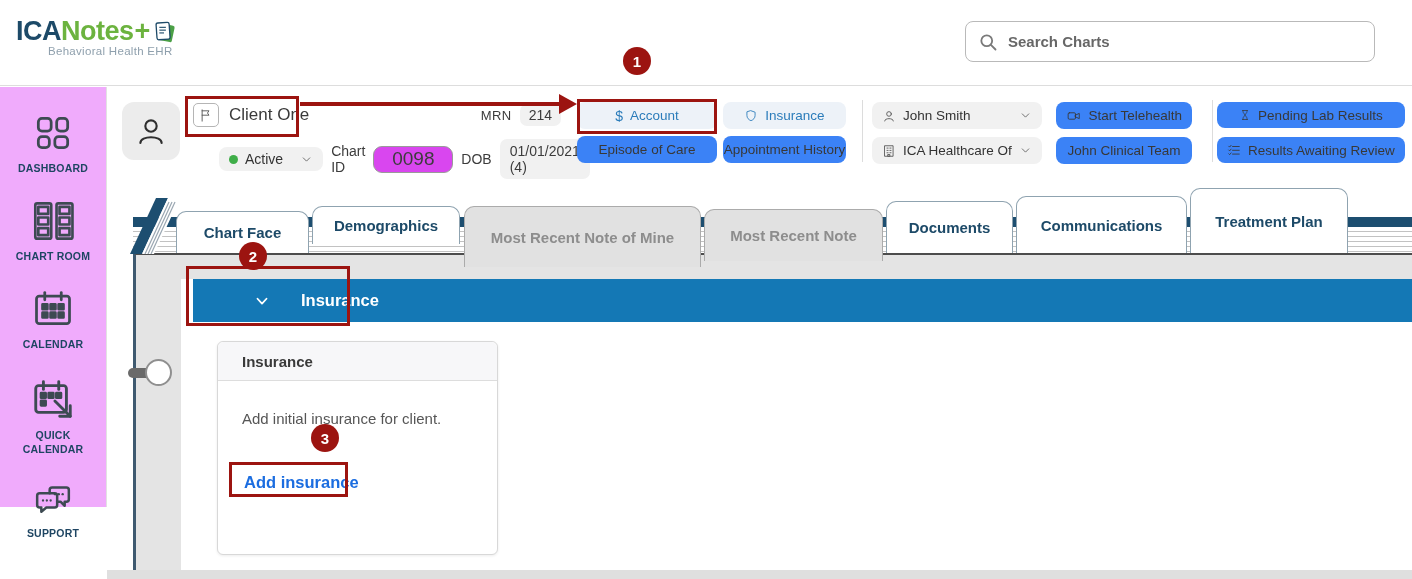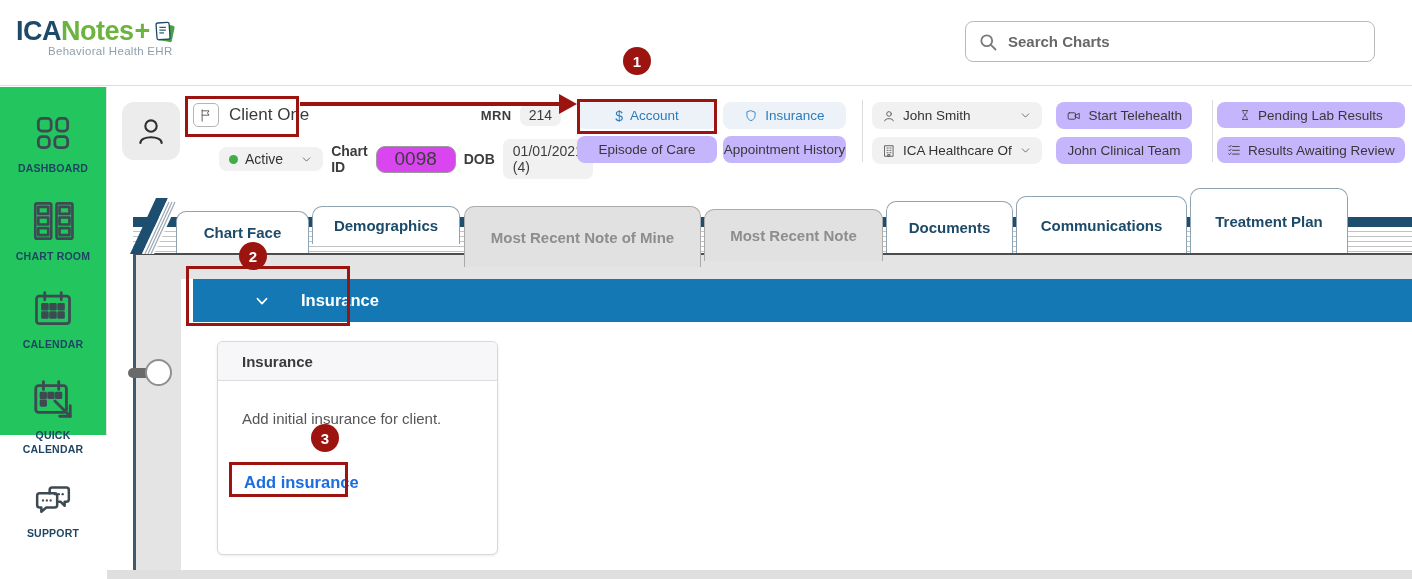--- a/index.html
+++ b/index.html
@@ -19,47 +19,47 @@
   .logo-tagline { font-size:11.5px; color:#8fa0ad; margin:-2px 0 0 32px; letter-spacing:0.3px; }
   .searchbox {
     position:absolute; right:37px; top:21px; width:410px; height:41px;
     border:1px solid #b9b9b9; border-radius:8px; background:#fff;
     display:flex; align-items:center; padding:0 12px; gap:10px;
   }
   .searchbox input { border:none; outline:none; flex:1; font-size:15px; font-family:"Liberation Sans",sans-serif; color:#444; background:transparent; }
   .searchbox input::placeholder { color:#4d4d4d; font-weight:bold; opacity:.85; }
 
   
-  .sidebar { position:absolute; left:0; top:87px; width:107px; height:348px; background:#22c55e; border-right:1px solid #e2e2e2; display:flex; flex-direction:column; align-items:center; padding-top:24px; }
+  .sidebar { position:absolute; left:0; top:87px; width:107px; height:420px; background:#f0abfc; border-right:1px solid #e2e2e2; display:flex; flex-direction:column; align-items:center; padding-top:24px; }
   .side-item { display:flex; flex-direction:column; align-items:center; margin-bottom:24px; cursor:pointer; text-align:center; }
   .side-item svg { display:block; }
   .side-label { margin-top:6px; font-size:10.5px; font-weight:bold; color:#1e4562; letter-spacing:0.2px; line-height:1.35; max-width:92px; }
 
   
   .banner { position:absolute; left:107px; top:87px; width:1305px; height:98px; background:#fff; }
   .avatar { position:absolute; left:15px; top:15px; width:58px; height:58px; background:#ececec; border-radius:12px; display:flex; align-items:center; justify-content:center; }
   .id-group { position:absolute; left:78px; top:13px; width:376px; }
   .id-row1 { display:flex; align-items:center; height:30px; }
   .flag-btn { width:26px; height:24px; border:1px solid #b5b5b5; border-radius:5px; background:#fff; display:flex; align-items:center; justify-content:center; margin-left:8px; cursor:pointer; }
   .patient-name { font-size:17px; color:#3a3a3a; margin-left:10px; }
   .mrn-label { margin-left:auto; font-size:13px; color:#555; letter-spacing:0.4px; }
   .pill { background:#f1f1f1; border-radius:7px; padding:4px 10px; font-size:14px; color:#3c3c3c; }
   .mrn-pill { margin-left:8px; padding:3px 9px; }
   .id-row2 { display:flex; align-items:center; margin-top:9px; margin-left:34px; gap:8px; }
   .status-pill { display:flex; align-items:center; gap:7px; background:#f1f1f1; border-radius:8px; padding:4px 10px; font-size:14px; color:#333; cursor:pointer; }
   .dot { width:9px; height:9px; border-radius:50%; background:#3fae49; }
   .chev { margin-left:10px; display:flex; }
-  .lbl { font-size:14px; color:#3c3c3c;font-weight:bold; }
+  .lbl { font-size:14px; color:#3c3c3c; }
   .chartid-box { width:80px; height:27px; border:1px solid #9a9a9a; border-radius:9px; font-size:19px; color:#3c3c3c; text-align:center; font-family:"Liberation Sans",sans-serif; background:#d946ef; }
   .grpA { position:absolute; left:470px; top:15px; display:grid; grid-template-columns:140px 123px; grid-auto-rows:27px; gap:7px 6px; }
   .grpB { position:absolute; left:765px; top:15px; display:grid; grid-template-columns:170px 136px; grid-auto-rows:27px; gap:8px 14px; }
   .grpC { position:absolute; left:1110px; top:15px; display:grid; grid-auto-rows:26px; gap:9px; }
   .btn { border:none; border-radius:8px; font-family:"Liberation Sans",sans-serif; font-size:13.5px; display:flex; align-items:center; justify-content:center; gap:7px; cursor:pointer; white-space:nowrap; padding:0 10px; }
   .btn-blue { background:#edf2f8; color:#2b7cba; }
-  .btn-gray { background:#c4b5fd; color:#383838; }
+  .btn-gray { background:#3b82f6; color:#383838; }
   .sel { background:#f1f1f1; color:#333; justify-content:flex-start; }
   .sel .sel-txt { flex:1; text-align:left; overflow:hidden; white-space:nowrap; }
   .vdiv { position:absolute; top:13px; width:1px; height:62px; background:#dcdcdc; }
 
   
   .navy-bar { position:absolute; left:133px; top:217px; right:0; height:10px; background:#1d4e70; z-index:2; }
   .paper { position:absolute; left:133px; top:227px; right:0; height:26px; z-index:2;
     background:repeating-linear-gradient(180deg,#fff 0 4px,#c2c2c2 4px 5px); }
   .binder-corner { position:absolute; left:130px; top:198px; z-index:3; }
   .tab { position:absolute; z-index:4; display:flex; align-items:center; justify-content:center;

